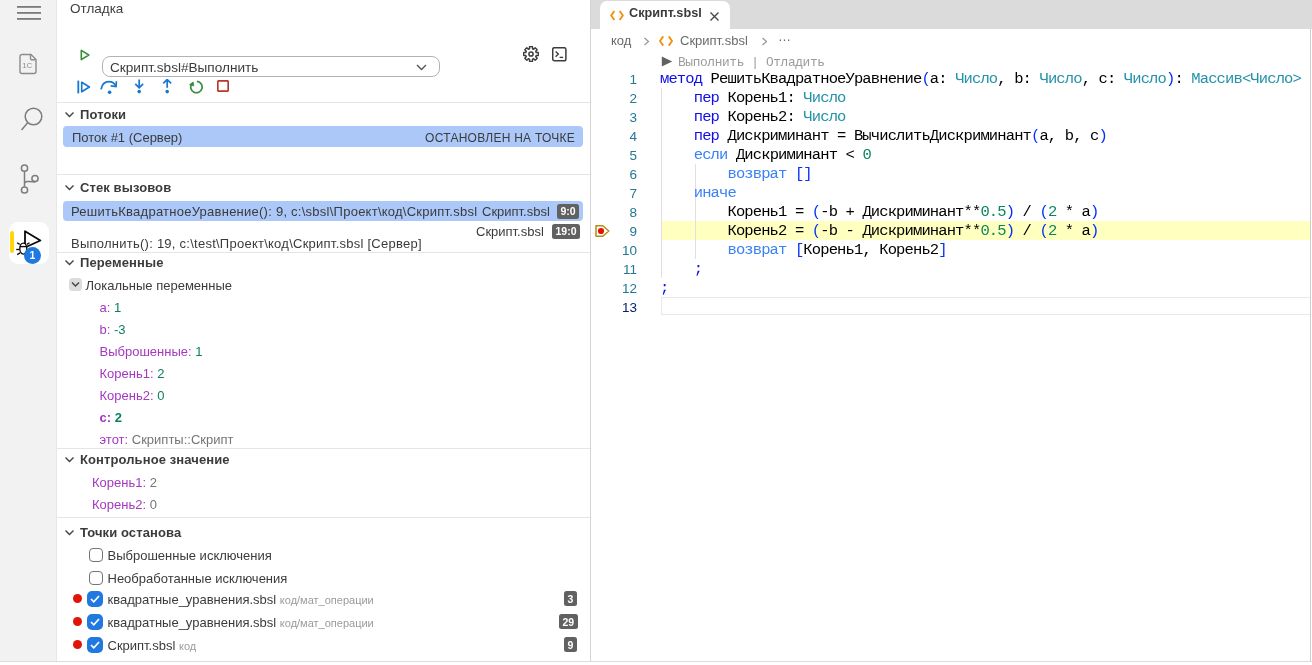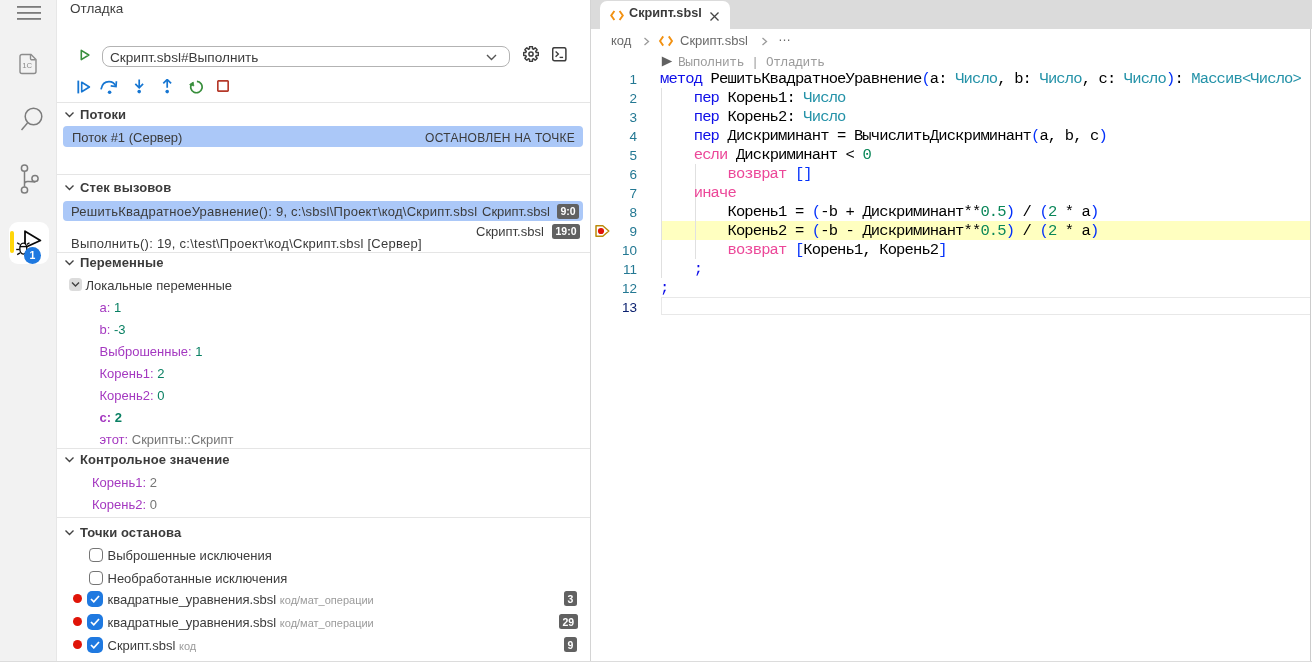--- a/index.html
+++ b/index.html
@@ -23,21 +23,21 @@
 .graysub { color:#9b9b9b; font-size:11px; }
 
 #editor { left:591px; top:0; width:721px; height:661px; background:#fff; }
 #tabbar { position:absolute; left:0; top:0; width:721px; height:29px; background:#dbdbdb; }
 #tab { position:absolute; left:9px; top:1px; width:130px; height:28px; background:#fff; border-radius:7px 7px 0 0; }
 #crumbs { position:absolute; left:0; top:29px; width:721px; height:24px; background:#fff; font-size:13px; color:#6a6a6a; }
 .codefont { font-family:"Liberation Mono", monospace; font-size:15.5px; letter-spacing:-0.87px; white-space:pre;text-align:center; }
 .cl { position:absolute; left:70.5px; height:19px; line-height:19px; }
 .ln { position:absolute; width:46px; text-align:right; height:19px; line-height:19px; color:#237893; font-size:13.5px; font-family:"Liberation Sans",sans-serif; letter-spacing:0; }
 .kw { color:#0e0ee8; }
-.ctl { color:#ec4899; }
+.ctl { color:#3b82f6; }
 .typ { color:#2492a8; }
 .num { color:#098658; }
 .brk { color:#0431fa; }
 .guide { position:absolute; width:1px; background:#e0e0e0; }
 </style></head>
 <body>
 <div class="abs" id="sidebar"></div>
 <div class="abs" id="bottomline"></div>
 
 <svg class="abs" style="left:17px;top:5px" width="25" height="16" viewBox="0 0 25 16">
@@ -75,21 +75,21 @@
 </svg>
 <div class="abs" style="left:24px;top:246.5px;width:17px;height:17px;background:#1f79e0;border-radius:50%;color:#fff;font-size:10.5px;font-weight:bold;text-align:center;line-height:17px;">1</div>
 
 <div class="abs" id="panel"></div>
 <div class="abs" id="editorborder"></div>
 <div class="abs" style="left:70px;top:1px;font-size:13.5px;color:#3f3f3f;">Отладка</div>
 
 <svg class="abs" style="left:79.5px;top:48.5px" width="10" height="12" viewBox="0 0 10 12" fill="none">
  <path d="M1.3 1.4 L8.8 6 L1.3 10.6 Z" stroke="#388e3c" stroke-width="1.6" stroke-linejoin="round"></path>
 </svg>
-<div class="abs" style="left:102px;top:46px;width:408px;height:21px;border:1px solid #b3b3b3;border-radius:8px;background:#fff;">
+<div class="abs" style="left:102px;top:56px;width:338px;height:21px;border:1px solid #b3b3b3;border-radius:8px;background:#fff;">
  <div class="abs" style="left:7px;top:2.5px;font-size:13.6px;color:#3b3b3b;">Скрипт.sbsl#Выполнить</div>
  <svg class="abs" style="right:12px;top:7px" width="11" height="7" viewBox="0 0 11 7" fill="none">
       <path d="M1 1 L5.5 5.5 L10 1" stroke="#555" stroke-width="1.4"></path>
     </svg>
 </div>
 <svg class="abs" style="left:523px;top:46px" width="16" height="16" viewBox="0 0 16 16" fill="none" stroke="#3d3d3d">
  <path d="M 13.24 6.5 L 15.31 6.58 A 7.45 7.45 0 0 1 15.31 9.42 L 13.24 9.5 A 5.45 5.45 0 0 1 12.77 10.64 L 14.18 12.17 A 7.45 7.45 0 0 1 12.17 14.18 L 10.64 12.77 A 5.45 5.45 0 0 1 9.5 13.24 L 9.42 15.31 A 7.45 7.45 0 0 1 6.58 15.31 L 6.5 13.24 A 5.45 5.45 0 0 1 5.36 12.77 L 3.83 14.18 A 7.45 7.45 0 0 1 1.82 12.17 L 3.23 10.64 A 5.45 5.45 0 0 1 2.76 9.5 L 0.69 9.42 A 7.45 7.45 0 0 1 0.69 6.58 L 2.76 6.5 A 5.45 5.45 0 0 1 3.23 5.36 L 1.82 3.83 A 7.45 7.45 0 0 1 3.83 1.82 L 5.36 3.23 A 5.45 5.45 0 0 1 6.5 2.76 L 6.58 0.69 A 7.45 7.45 0 0 1 9.42 0.69 L 9.5 2.76 A 5.45 5.45 0 0 1 10.64 3.23 L 12.17 1.82 A 7.45 7.45 0 0 1 14.18 3.83 L 12.77 5.36 A 5.45 5.45 0 0 1 13.24 6.5 Z" stroke-width="1.5" stroke-linejoin="round"></path>
  <circle cx="8" cy="8" r="2.1" stroke-width="1.5"></circle>
 </svg>
 <svg class="abs" style="left:551.5px;top:46.5px" width="15" height="15" viewBox="0 0 15 15" fill="none" stroke="#3d3d3d">

